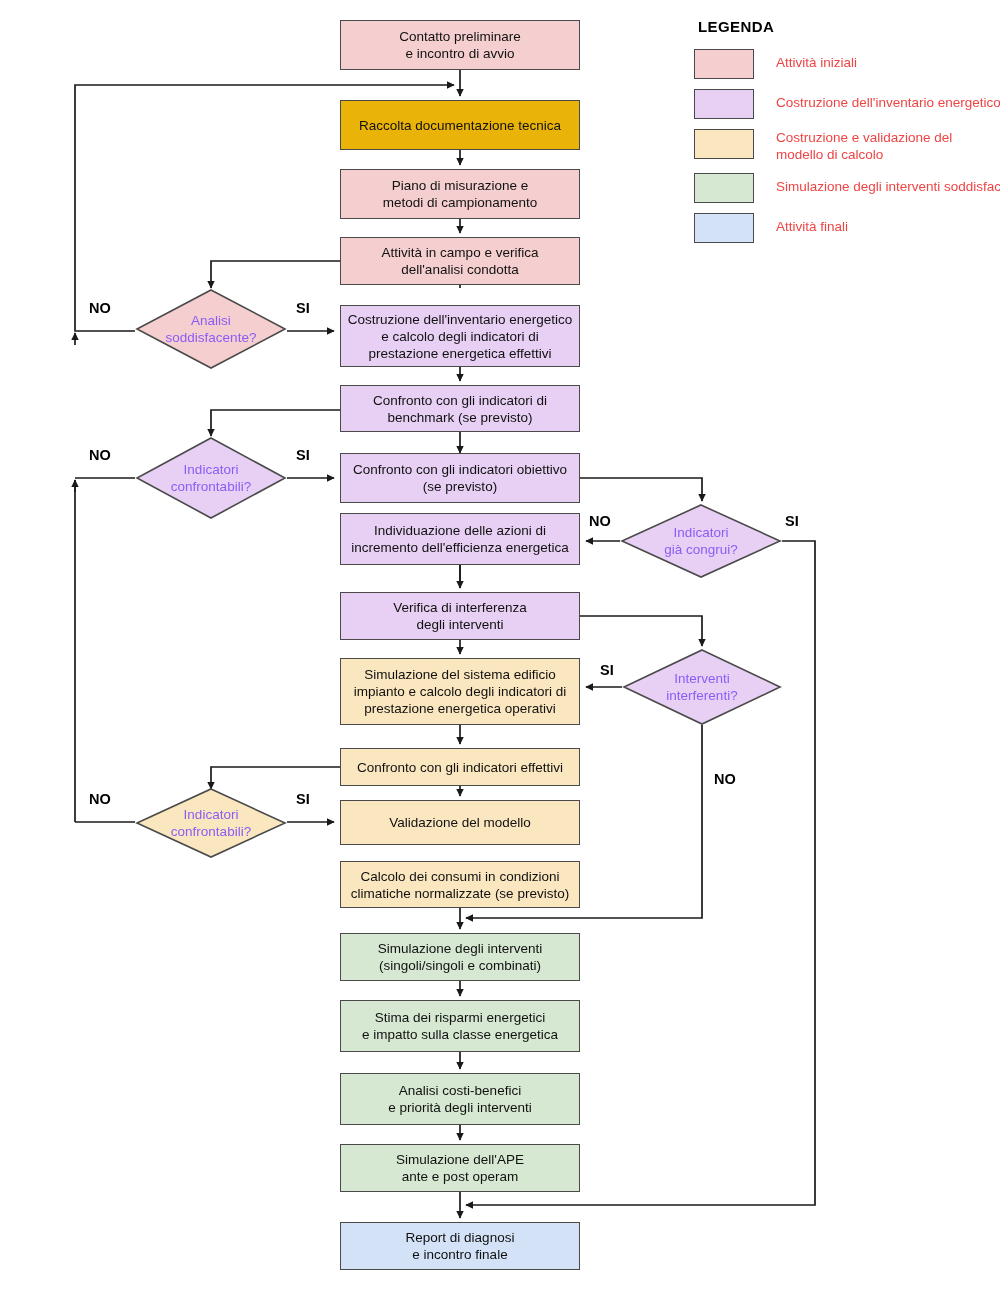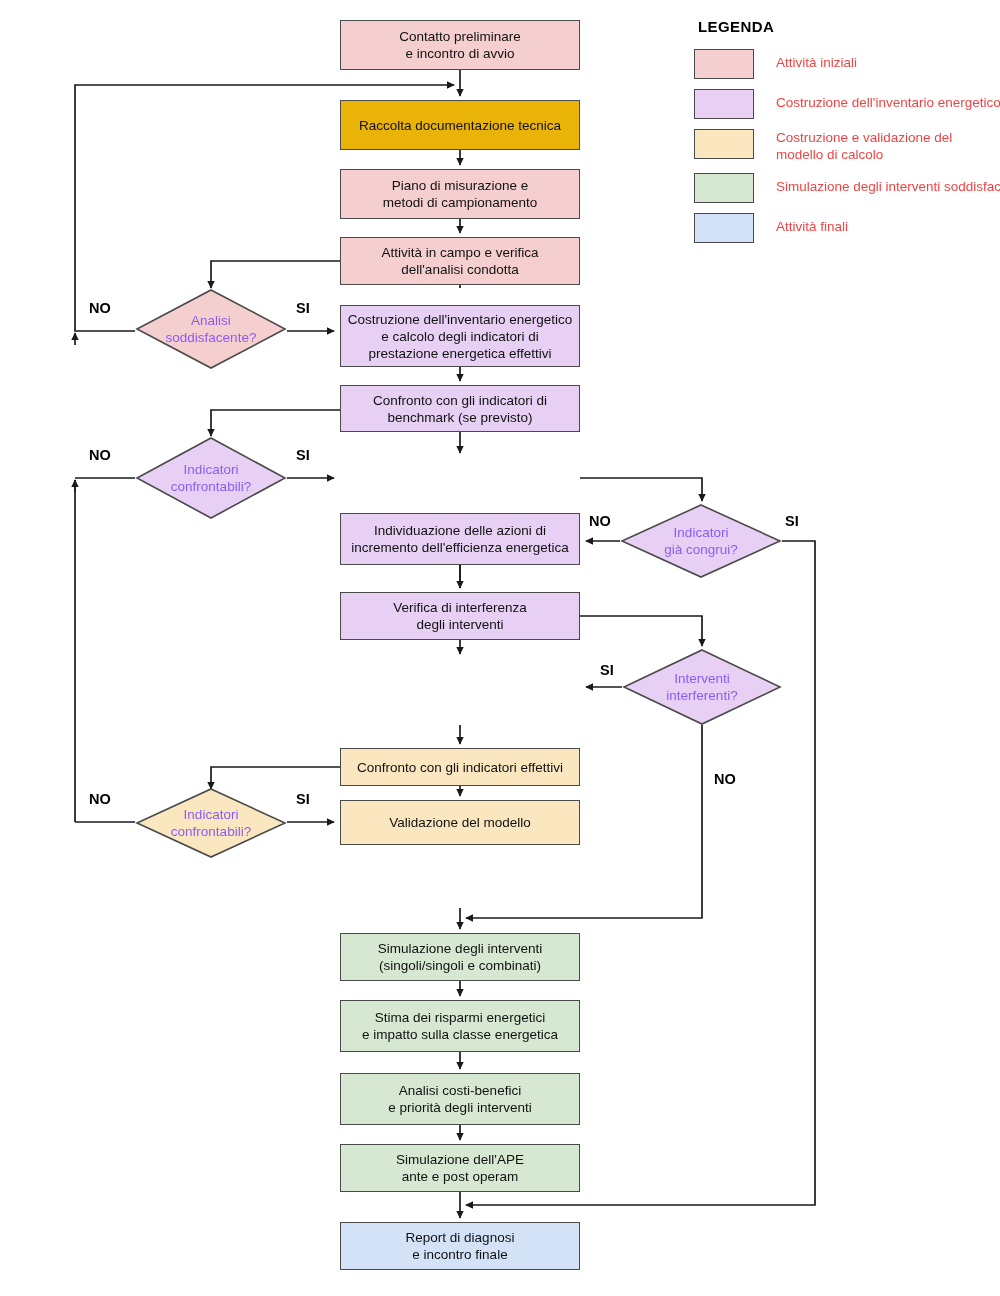--- a/index.html
+++ b/index.html
@@ -116,20 +116,22 @@
 benchmark (se previsto)</div>
 
   <div class="dia-wrap" style="left:98px;top:436px;width:152px;height:84px;">
     <svg width="152" height="84" viewBox="0 0 152 84">
       <polygon points="76,2 150,42 76,82 2,42" fill="#e8d0f5" stroke="#4a4a4a" stroke-width="1.6"></polygon>
     </svg>
     <div class="dia-label">Indicatori
 confrontabili?</div>
   </div>
 
+  <div class="node" style="left:303px;top:453px;width:240px;height:50px;background:#e8d0f5;">Confronto con gli indicatori obiettivo
+(se previsto)</div>
 
   <div class="dia-wrap" style="left:583px;top:503px;width:162px;height:76px;">
     <svg width="162" height="76" viewBox="0 0 162 76">
       <polygon points="81,2 160,38 81,74 2,38" fill="#e8d0f5" stroke="#4a4a4a" stroke-width="1.6"></polygon>
     </svg>
     <div class="dia-label">Indicatori
 già congrui?</div>
   </div>
 
   <div class="node" style="left:303px;top:513px;width:240px;height:52px;background:#e8d0f5;">Individuazione delle azioni di
@@ -139,33 +141,38 @@
 degli interventi</div>
 
   <div class="dia-wrap" style="left:585px;top:648px;width:160px;height:78px;">
     <svg width="160" height="78" viewBox="0 0 160 78">
       <polygon points="80,2 158,39 80,76 2,39" fill="#e8d0f5" stroke="#4a4a4a" stroke-width="1.6"></polygon>
     </svg>
     <div class="dia-label">Interventi
 interferenti?</div>
   </div>
 
+  <div class="node" style="left:303px;top:658px;width:240px;height:67px;background:#fbe7bf;">Simulazione del sistema edificio
+impianto e calcolo degli indicatori di
+prestazione energetica operativi</div>
 
   <div class="node" style="left:303px;top:748px;width:240px;height:38px;background:#fbe7bf;">Confronto con gli indicatori effettivi</div>
 
   <div class="dia-wrap" style="left:98px;top:787px;width:152px;height:72px;">
     <svg width="152" height="72" viewBox="0 0 152 72">
       <polygon points="76,2 150,36 76,70 2,36" fill="#fbe7bf" stroke="#4a4a4a" stroke-width="1.6"></polygon>
     </svg>
     <div class="dia-label">Indicatori
 confrontabili?</div>
   </div>
 
   <div class="node" style="left:303px;top:800px;width:240px;height:45px;background:#fbe7bf;">Validazione del modello</div>
 
+  <div class="node" style="left:303px;top:861px;width:240px;height:47px;background:#fbe7bf;">Calcolo dei consumi in condizioni
+climatiche normalizzate (se previsto)</div>
 
   <div class="node" style="left:303px;top:933px;width:240px;height:48px;background:#d6e8d2;">Simulazione degli interventi
 (singoli/singoli e combinati)</div>
 
   <div class="node" style="left:303px;top:1000px;width:240px;height:52px;background:#d6e8d2;">Stima dei risparmi energetici
 e impatto sulla classe energetica</div>
 
   <div class="node" style="left:303px;top:1073px;width:240px;height:52px;background:#d6e8d2;">Analisi costi-benefici
 e priorità degli interventi</div>
 

